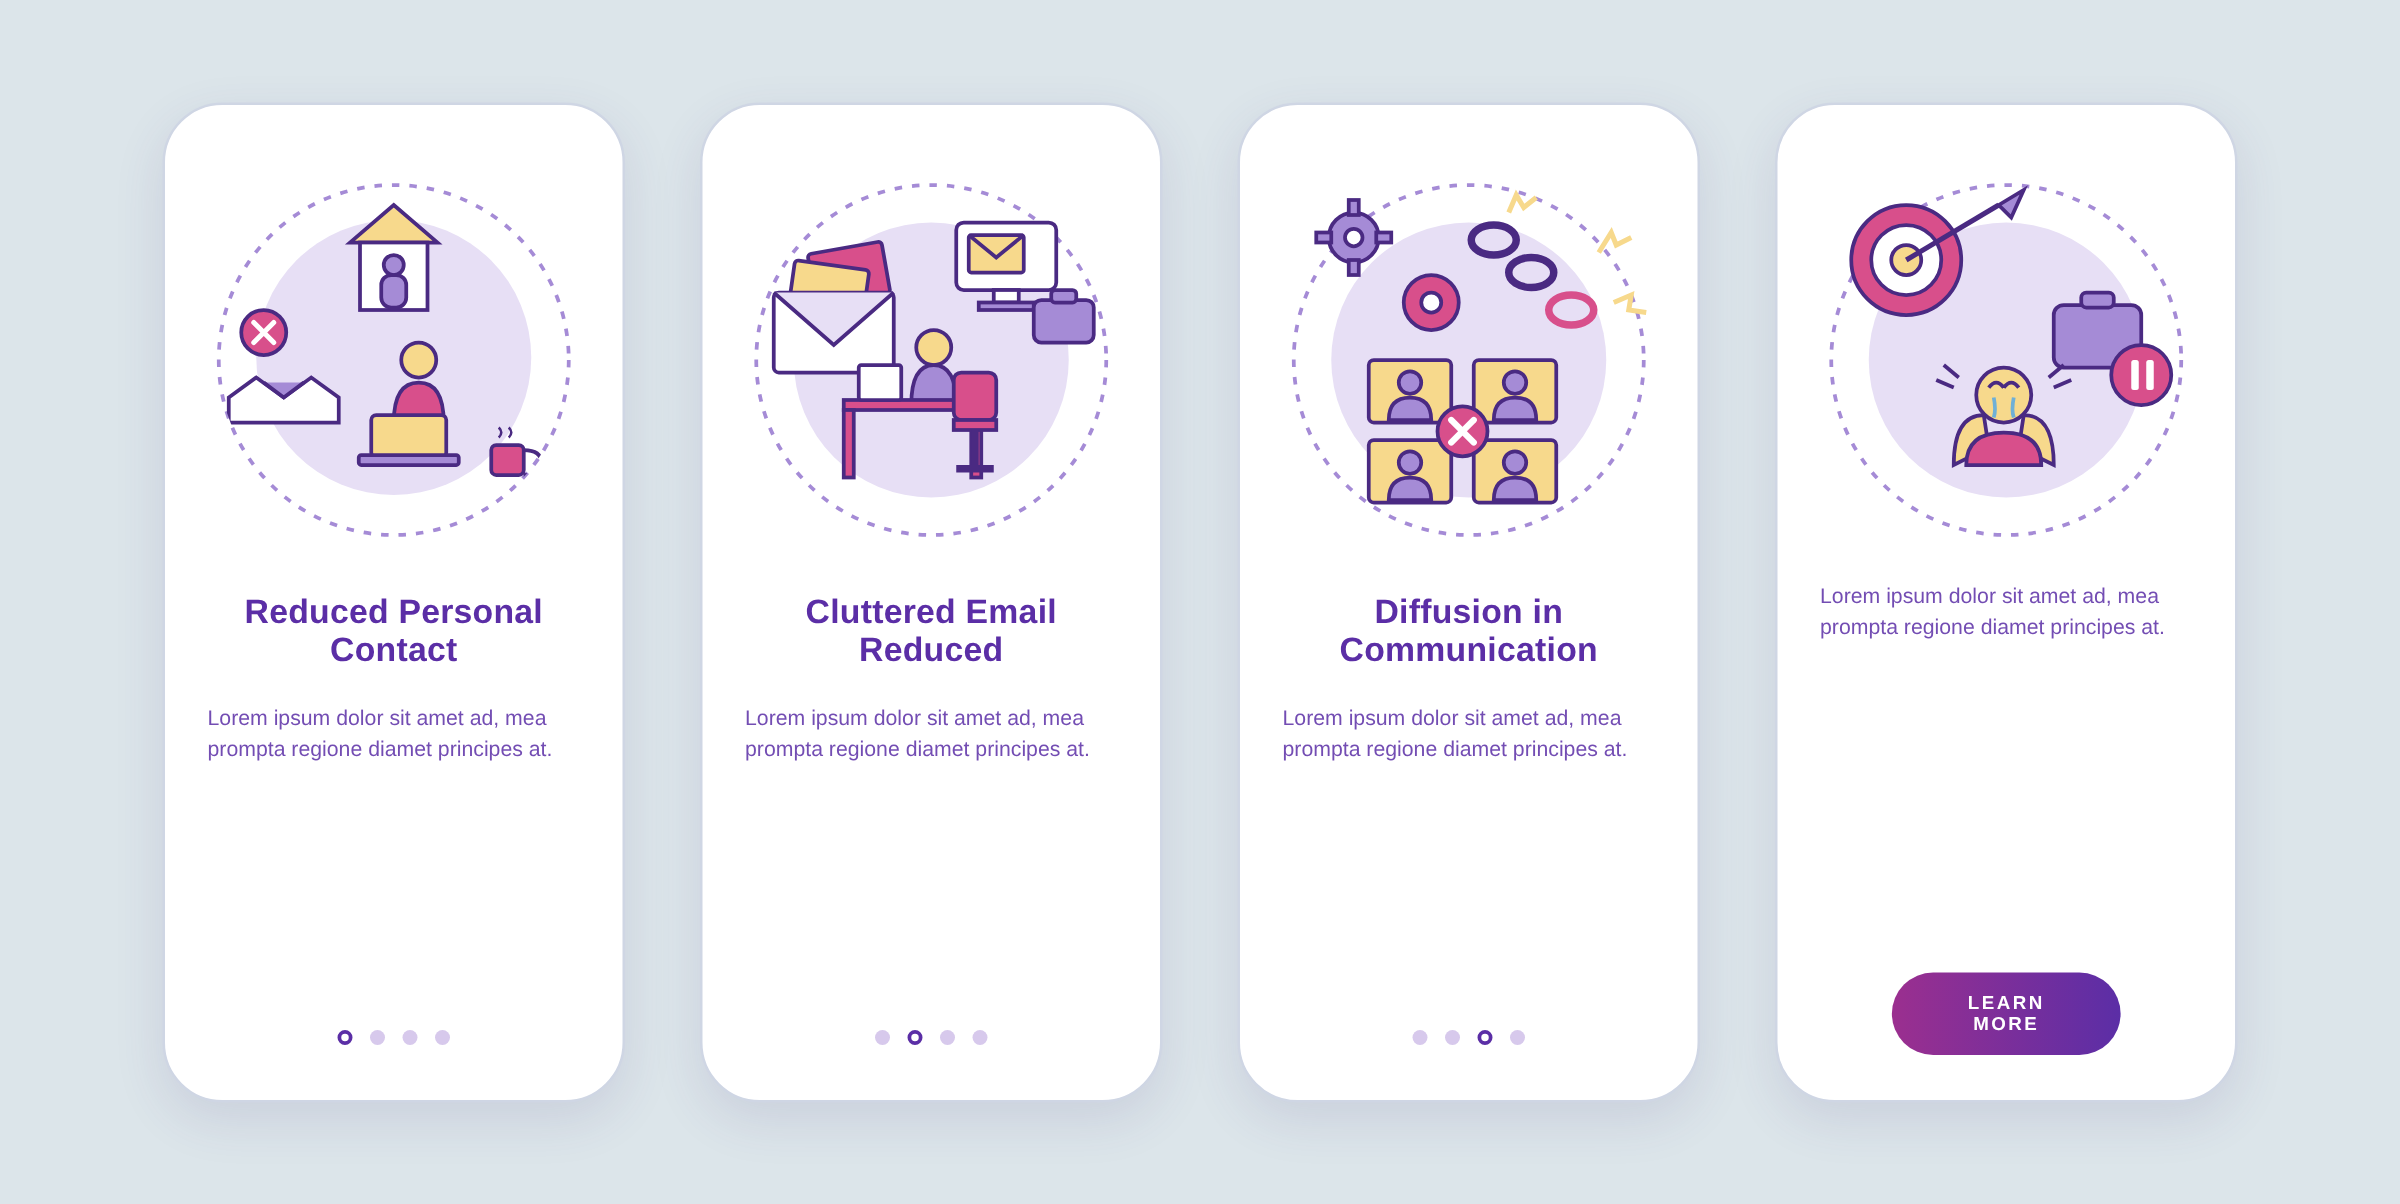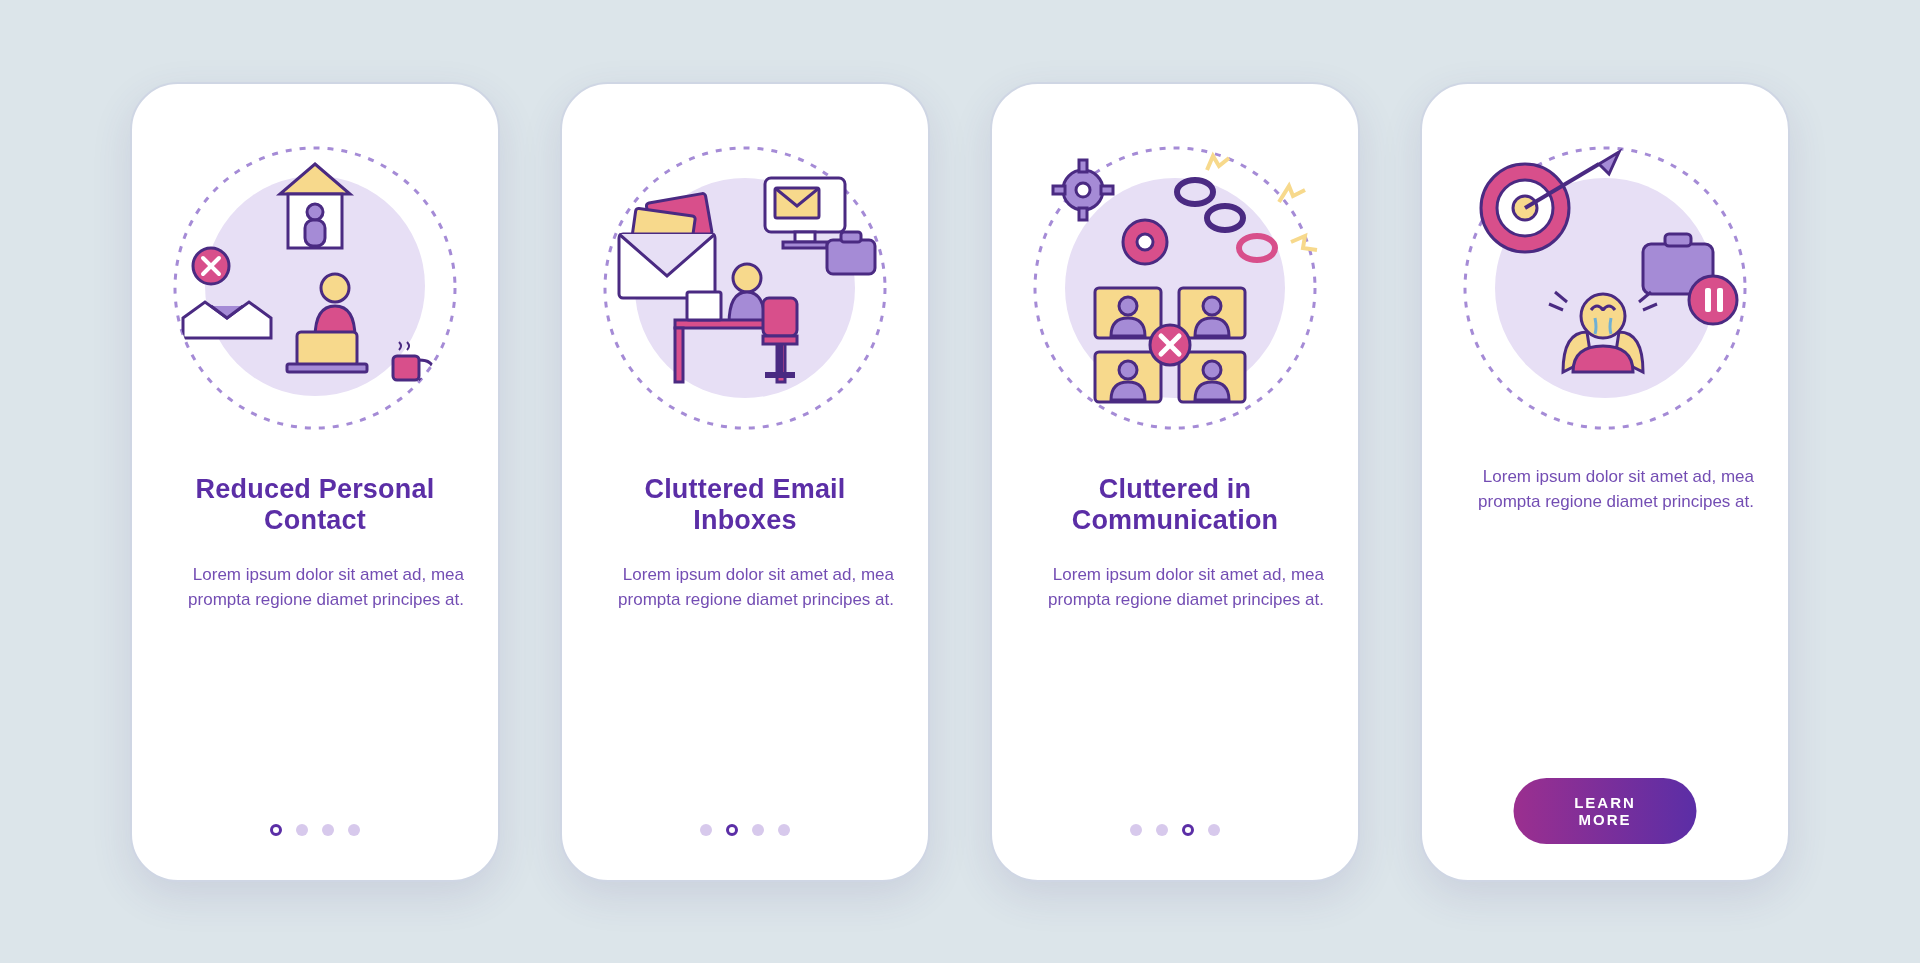--- a/index.html
+++ b/index.html
@@ -64,21 +64,21 @@
     text-align: center;
     line-height: 1.15;
     margin-top: 36px;
     letter-spacing: 0.2px;
     font-family: "Segoe UI Semibold", "Segoe UI", Arial, sans-serif;
   }
   .body {
     font-size: 17px;
     color: var(--text);
     opacity: 0.85;
-    text-align: right;
+    text-align: left;
     line-height: 1.5;
     margin-top: 26px;
     max-width: 300px;
   }
   .dots {
     display: flex;
     gap: 14px;
     position: absolute;
     bottom: 44px;
     left: 50%;
@@ -204,21 +204,21 @@
           <rect x="72" y="50" width="8" height="54" fill="#d84f8b" stroke="#4a2a82" stroke-width="3"></rect>
           <rect x="-18" y="14" width="34" height="28" rx="2" fill="#fff" stroke="#4a2a82" stroke-width="3"></rect>
 
           <rect x="58" y="20" width="34" height="38" rx="6" fill="#d84f8b" stroke="#4a2a82" stroke-width="3"></rect>
           <rect x="58" y="58" width="34" height="8" fill="#d84f8b" stroke="#4a2a82" stroke-width="3"></rect>
           <rect x="72" y="66" width="6" height="30" fill="#4a2a82"></rect>
           <rect x="60" y="94" width="30" height="6" fill="#4a2a82"></rect>
         </g>
       </svg>
     </div>
-    <div class="title">Cluttered Email Inboxes</div>
+    <div class="title">Cluttered Email Reduced</div>
     <div class="body">Lorem ipsum dolor sit amet ad, mea prompta regione diamet principes at.</div>
     <div class="dots">
       <span class="dot off"></span>
       <span class="dot on"></span>
       <span class="dot off"></span>
       <span class="dot off"></span>
     </div>
   </div>
 
   <div class="phone">
@@ -269,21 +269,21 @@
               <path d="M16 112 Q16 94 33 94 Q50 94 50 112 Z"></path>
             <circle cx="117" cy="82" r="9"></circle>
               <path d="M100 112 Q100 94 117 94 Q134 94 134 112 Z"></path>
           </g>
           <circle cx="75" cy="57" r="20" fill="#d84f8b" stroke="#4a2a82" stroke-width="3"></circle>
           <line x1="66" y1="48" x2="84" y2="66" stroke="#fff" stroke-width="5" stroke-linecap="round"></line>
           <line x1="84" y1="48" x2="66" y2="66" stroke="#fff" stroke-width="5" stroke-linecap="round"></line>
         </g>
       </svg>
     </div>
-    <div class="title">Cluttered in Communication</div>
+    <div class="title">Diffusion in Communication</div>
     <div class="body">Lorem ipsum dolor sit amet ad, mea prompta regione diamet principes at.</div>
     <div class="dots">
       <span class="dot off"></span>
       <span class="dot off"></span>
       <span class="dot on"></span>
       <span class="dot off"></span>
     </div>
   </div>
 
   <div class="phone">

